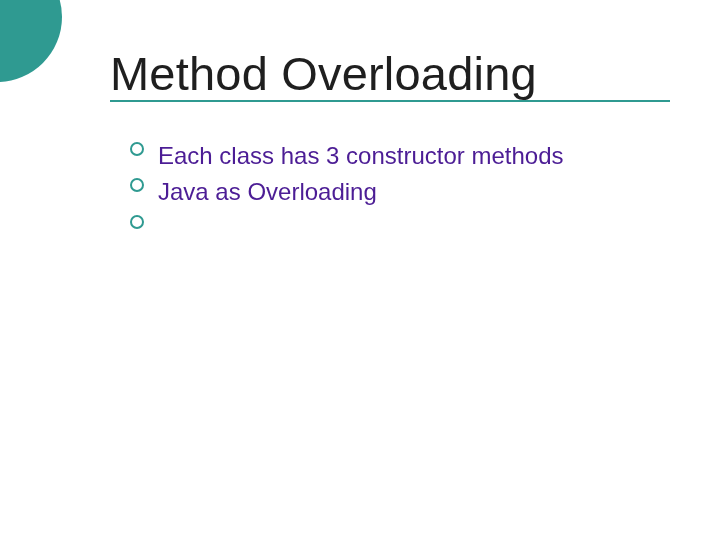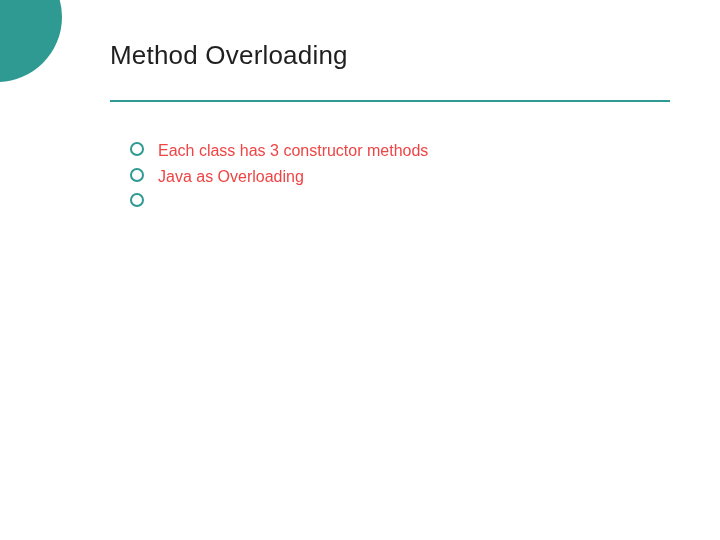--- a/index.html
+++ b/index.html
@@ -15,23 +15,23 @@
     top: -48px;
     width: 130px;
     height: 130px;
     border-radius: 50%;
     background: #2f9a91;
     z-index: 0;
   }
   .slide-title {
     position: absolute;
     left: 110px;
-    top: 40px;
+    top: 46px;
     font-family: Arial, Helvetica, sans-serif;
-    font-size: 26px;
+    font-size: 47px;
     font-weight: 400;
     color: #1f1f1f;
     letter-spacing: 0.2px;
   }
   .title-rule {
     position: absolute;
     left: 110px;
     top: 100px;
     width: 560px;
     height: 0;
@@ -40,23 +40,23 @@
   .bullets {
     position: absolute;
     left: 130px;
     top: 140px;
     width: 540px;
     list-style: none;
   }
   .bullets li {
     position: relative;
     padding-left: 28px;
-    font-size: 16px;
+    font-size: 24px;
     line-height: 1.35;
-    color: #ef4444;
+    color: #4c1d95;
     margin-bottom: 4px;
     font-family: Verdana, Geneva, sans-serif;
   }
   .bullets li .bullet-marker {
     position: absolute;
     left: 0;
     top: 2px;
     width: 14px;
     height: 14px;
     border: 2px solid #2f9a91;

